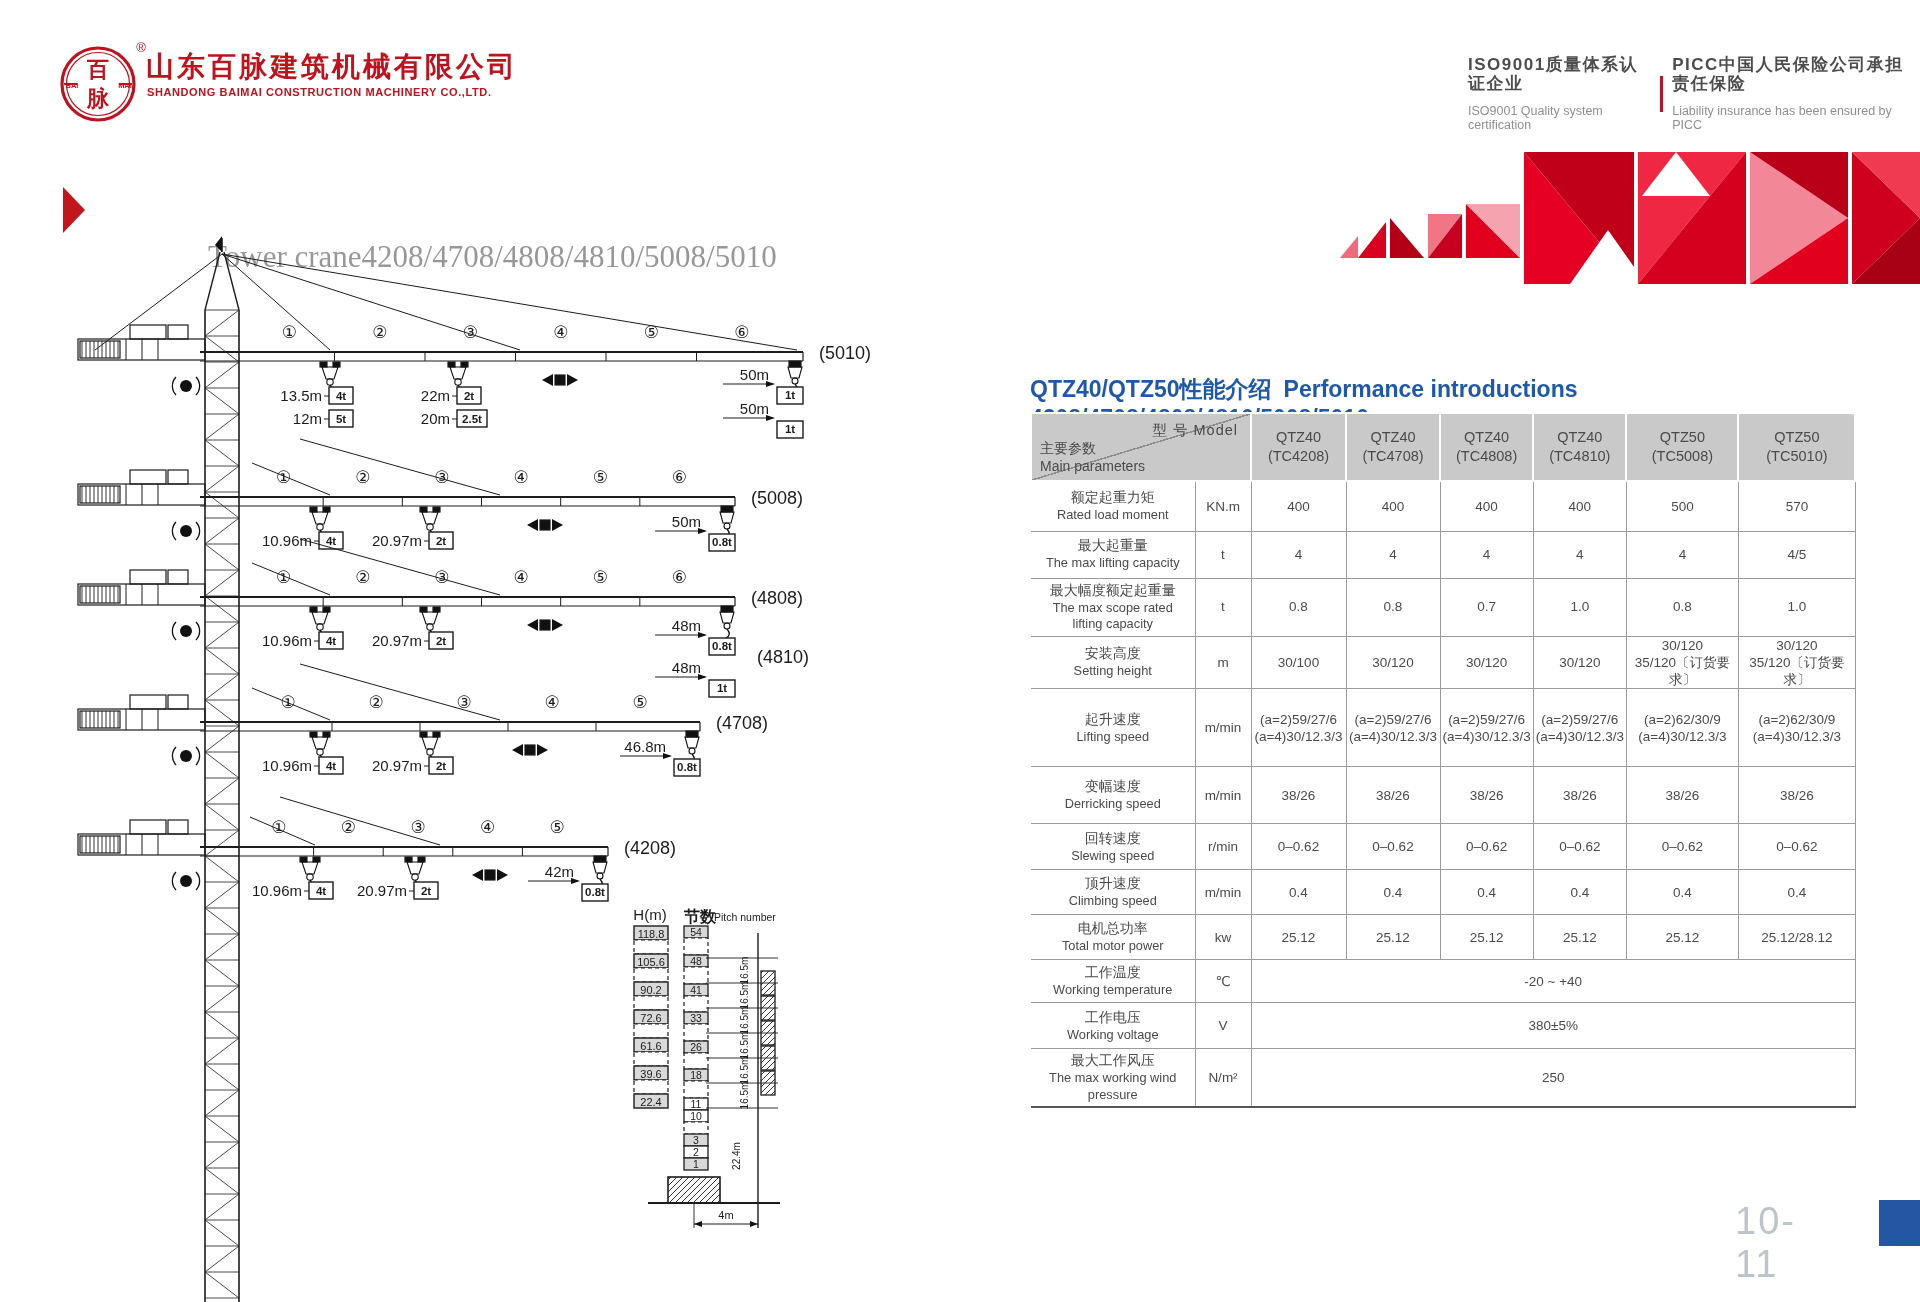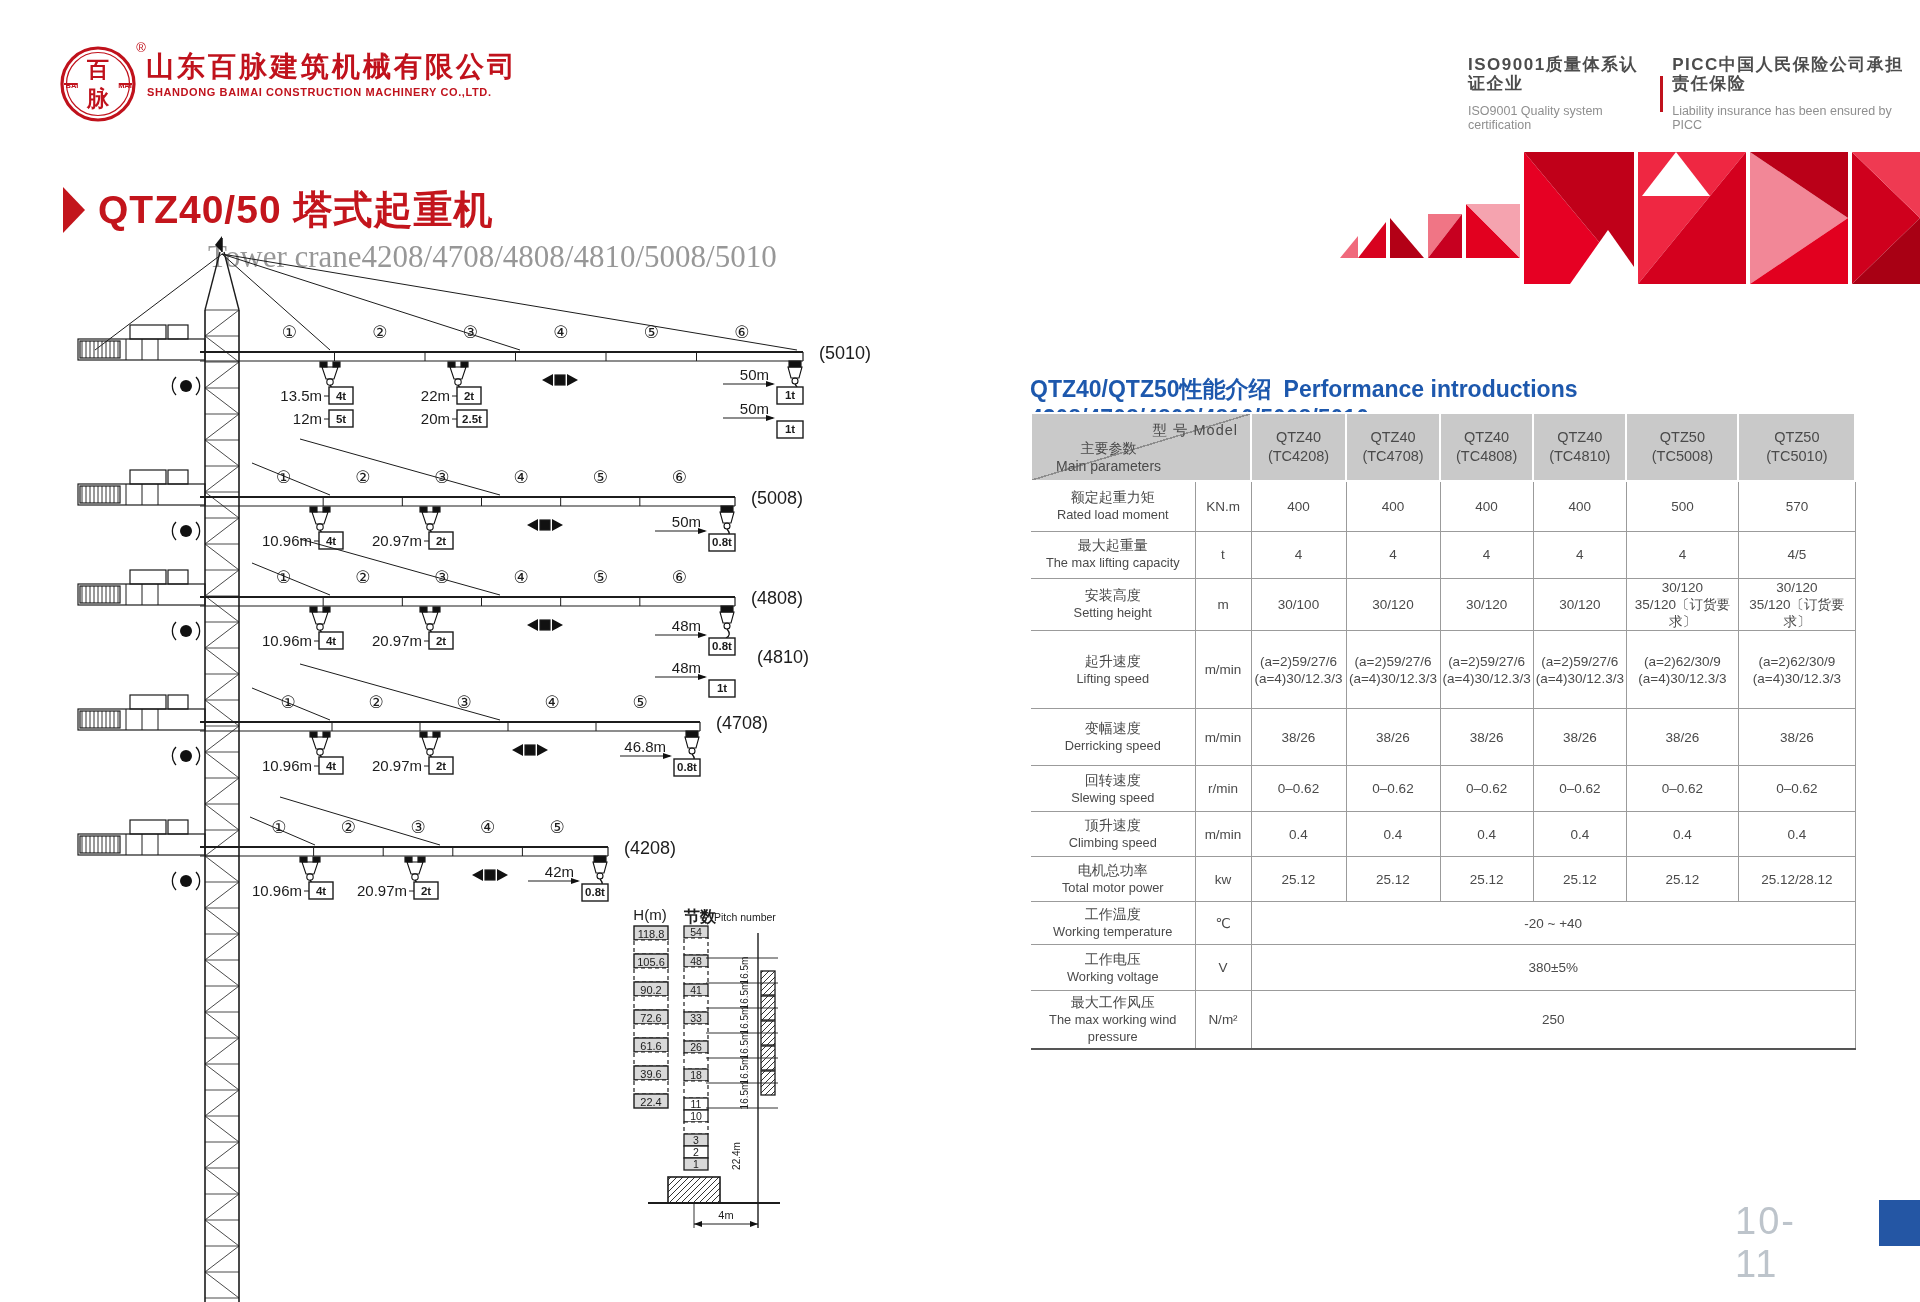--- a/index.html
+++ b/index.html
@@ -23,21 +23,21 @@
   .table-title{left:1030px;top:374px;font-size:23px;font-weight:bold;color:#1d58ad;width:840px;}
   .table-title .en{margin-left:12px;font-weight:bold;}
   #table-wrap{left:1030px;top:412px;}
   #spec-table{border-collapse:collapse;table-layout:fixed;color:#4a4a4a;}
   #spec-table td{border:1px solid #9b9b9b;text-align:center;vertical-align:middle;
                  padding:0 2px;line-height:1.28;font-size:13.5px;white-space:pre-line;}
   #spec-table thead td{background:#c9c9c9;border:2px solid #ffffff;font-size:14.5px;}
   #spec-table td.corner{position:relative;text-align:left;
      background:linear-gradient(to bottom right,rgba(0,0,0,0) 49.4%,#8d8d8d 49.4%,#8d8d8d 50.6%,rgba(0,0,0,0) 50.6%),#c9c9c9;}
   .corner-top{position:absolute;top:7px;right:12px;font-size:14.5px;letter-spacing:1px;}
-  .corner-bot{position:absolute;left:24px;bottom:5px;font-size:14px;line-height:1.3;text-align:center;}
+  .corner-bot{position:absolute;left:8px;bottom:5px;font-size:14px;line-height:1.3;}
   .name-cn{font-size:14px;}
   .name-en{font-size:12.8px;}
   #spec-table tbody td.name{border-left:none;}
   #spec-table tbody tr:last-child td{border-bottom:2.5px solid #555;}
   
   .footer{left:1735px;top:1200px;display:flex;gap:36px;}
   .page-num{font-size:38px;color:#bdc4cb;letter-spacing:2px;}
   .page-square{width:46px;height:46px;background:#2456a4;margin-left:15px;}
   svg{position:absolute;left:0;top:0;}
 </style>
@@ -88,21 +88,20 @@
       <div class="en">ISO9001 Quality system certification</div>
     </div>
     <div class="cert-divider"></div>
     <div class="cert-item">
       <div class="cn">PICC中国人民保险公司承担责任保险</div>
       <div class="en">Liability insurance has been ensured by PICC</div>
     </div>
   </div>
 
   <div class="abs title-tri"></div>
-  <div class="abs title-cn">QTZ40/50 塔式起重机</div>
   <div class="abs title-en">Tower crane4208/4708/4808/4810/5008/5010</div>
 
   <svg id="diag" width="1920" height="1302" viewBox="0 0 1920 1302">
     <defs>
       <pattern id="vhatch" patternUnits="userSpaceOnUse" width="4" height="8">
         <line x1="2" y1="0" x2="2" y2="8" stroke="#333" stroke-width="1"></line>
       </pattern>
       <pattern id="hatch" patternUnits="userSpaceOnUse" width="6" height="6">
         <line x1="0" y1="6" x2="6" y2="0" stroke="#333" stroke-width="1"></line>
       </pattern>
@@ -634,20 +633,31 @@
           <tr style="height: 47px;">
             <td class="name"><div class="name-cn">最大起重量</div><div class="name-en">The max lifting capacity</div></td>
             <td>t</td>
             <td>4</td>
             <td>4</td>
             <td>4</td>
             <td>4</td>
             <td>4</td>
             <td>4/5</td>
           </tr>
+          <tr style="height: 58px;">
+            <td class="name"><div class="name-cn">最大幅度额定起重量</div><div class="name-en">The max scope rated
+lifting capacity</div></td>
+            <td>t</td>
+            <td>0.8</td>
+            <td>0.8</td>
+            <td>0.7</td>
+            <td>1.0</td>
+            <td>0.8</td>
+            <td>1.0</td>
+          </tr>
           <tr style="height: 45px;">
             <td class="name"><div class="name-cn">安装高度</div><div class="name-en">Setting height</div></td>
             <td>m</td>
             <td>30/100</td>
             <td>30/120</td>
             <td>30/120</td>
             <td>30/120</td>
             <td>30/120
 35/120〔订货要求〕</td>
             <td>30/120

